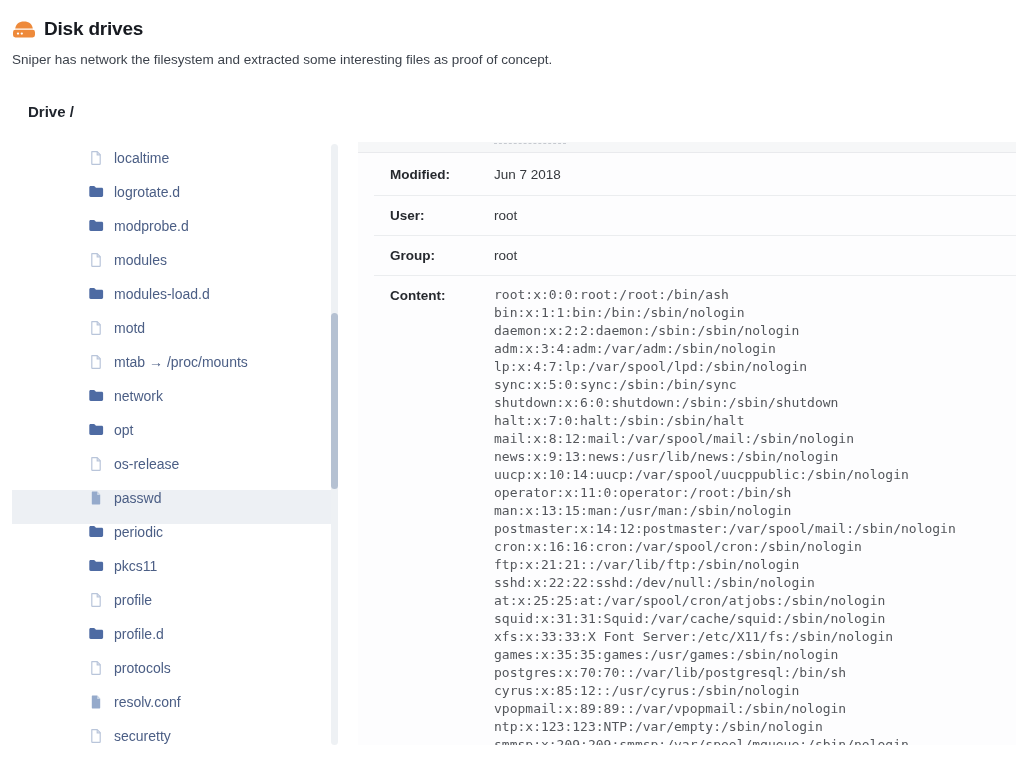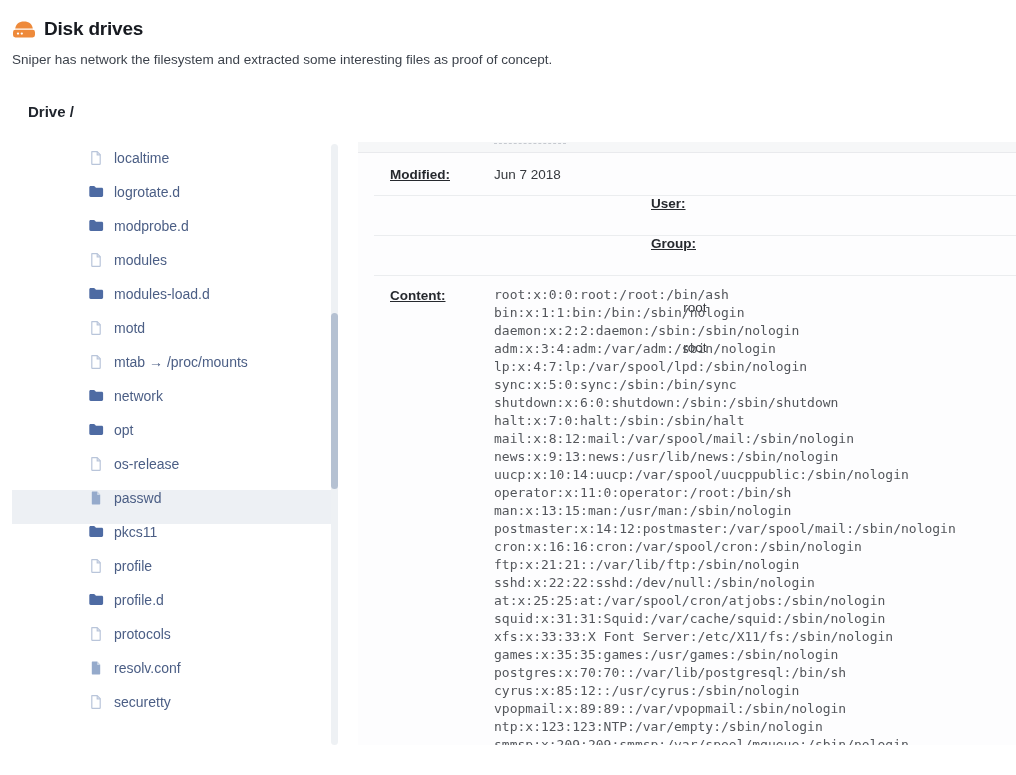--- a/index.html
+++ b/index.html
@@ -57,24 +57,24 @@
   }
   .cut-row .dashed-underline{
     position:absolute;left:136px;top:1px;width:72px;height:0;
     border-bottom:1px dashed #c6cad0;
   }
   .detail-row{
     display:flex;align-items:center;margin-left:16px;
     border-bottom:1px solid #ebedef;box-sizing:border-box;
   }
   .detail-row.r1{height:43px;}
-  .detail-row.r2,.detail-row.r3{height:40px;flex-direction:column;}
+  .detail-row.r2,.detail-row.r3{height:40px;}
   .detail-label{
     width:104px;padding-left:16px;flex:0 0 104px;
-    font-weight:700;font-size:13.5px;color:#26292e;text-decoration:underline;
+    font-weight:700;font-size:13.5px;color:#26292e;
   }
   .detail-value{font-size:13.5px;color:#35383d;}
   .content-row{
     display:flex;margin-left:16px;padding-top:10px;align-items:flex-start;
   }
   .content-row .detail-label{padding-top:2px;}
   pre.file-content{
     margin:0;font-family:"DejaVu Sans Mono","Liberation Mono",monospace;
     font-size:13px;line-height:18px;color:#53565b;white-space:pre;
   }
@@ -181,20 +181,28 @@
       <span class="tree-label">os-release</span>
     </div>
     <div class="tree-row selected">
       <span class="tree-icon">
         <svg width="16" height="16" viewBox="0 0 16 16">
           <path fill="#95aacb" d="M3.8 1.6h5.4l3 3.1v9.1c0 .4-.3.6-.6.6H4.4c-.4 0-.6-.3-.6-.6V2.2c0-.4.3-.6.6-.6z"></path>
           <path fill="#cdd8e6" d="M9.2 1.6v3.3h3.2z"></path>
         </svg>
       </span>
       <span class="tree-label">passwd</span>
+    </div>
+    <div class="tree-row">
+      <span class="tree-icon">
+        <svg width="16" height="16" viewBox="0 0 16 16">
+          <path fill="#4e6ba3" d="M1.3 3.4c0-.8.6-1.4 1.4-1.4h3.1c.4 0 .8.2 1.1.5l1 1.2h5.8c.8 0 1.4.6 1.4 1.4v6.5c0 .8-.6 1.4-1.4 1.4H2.7c-.8 0-1.4-.6-1.4-1.4V3.4z"></path>
+        </svg>
+      </span>
+      <span class="tree-label">periodic</span>
     </div>
     <div class="tree-row">
       <span class="tree-icon">
         <svg width="16" height="16" viewBox="0 0 16 16">
           <path fill="#4e6ba3" d="M1.3 3.4c0-.8.6-1.4 1.4-1.4h3.1c.4 0 .8.2 1.1.5l1 1.2h5.8c.8 0 1.4.6 1.4 1.4v6.5c0 .8-.6 1.4-1.4 1.4H2.7c-.8 0-1.4-.6-1.4-1.4V3.4z"></path>
         </svg>
       </span>
       <span class="tree-label">pkcs11</span>
     </div>
     <div class="tree-row">

